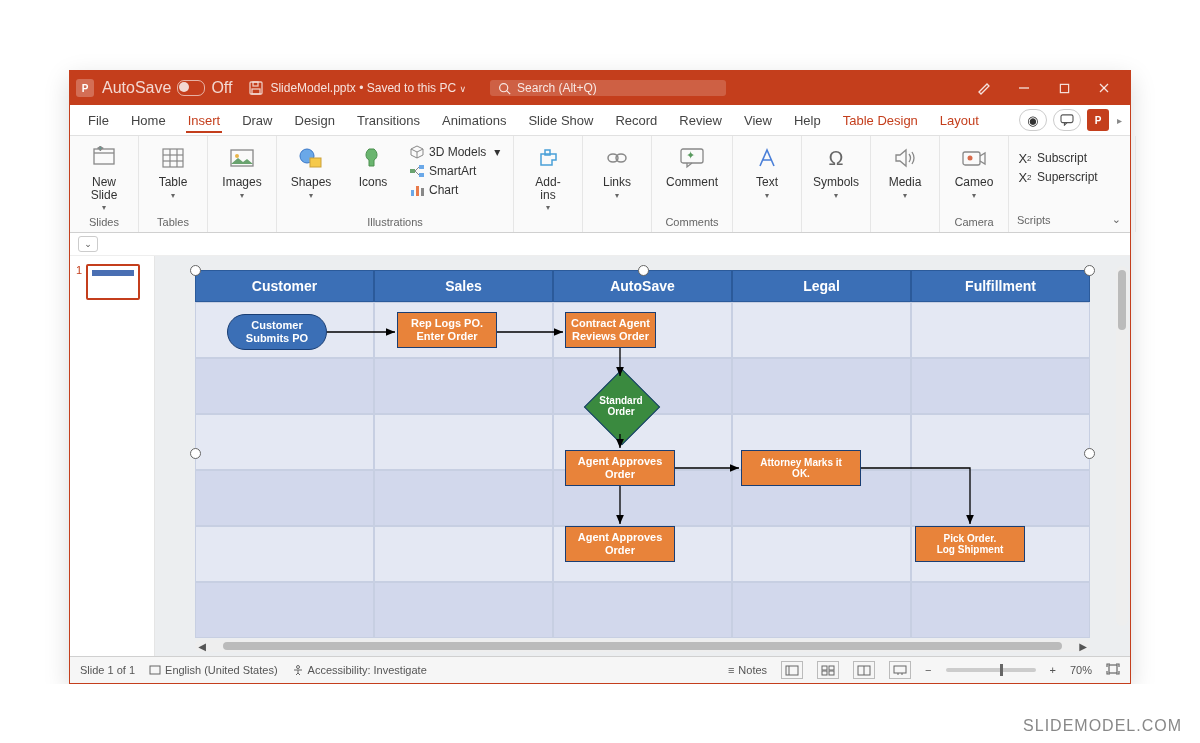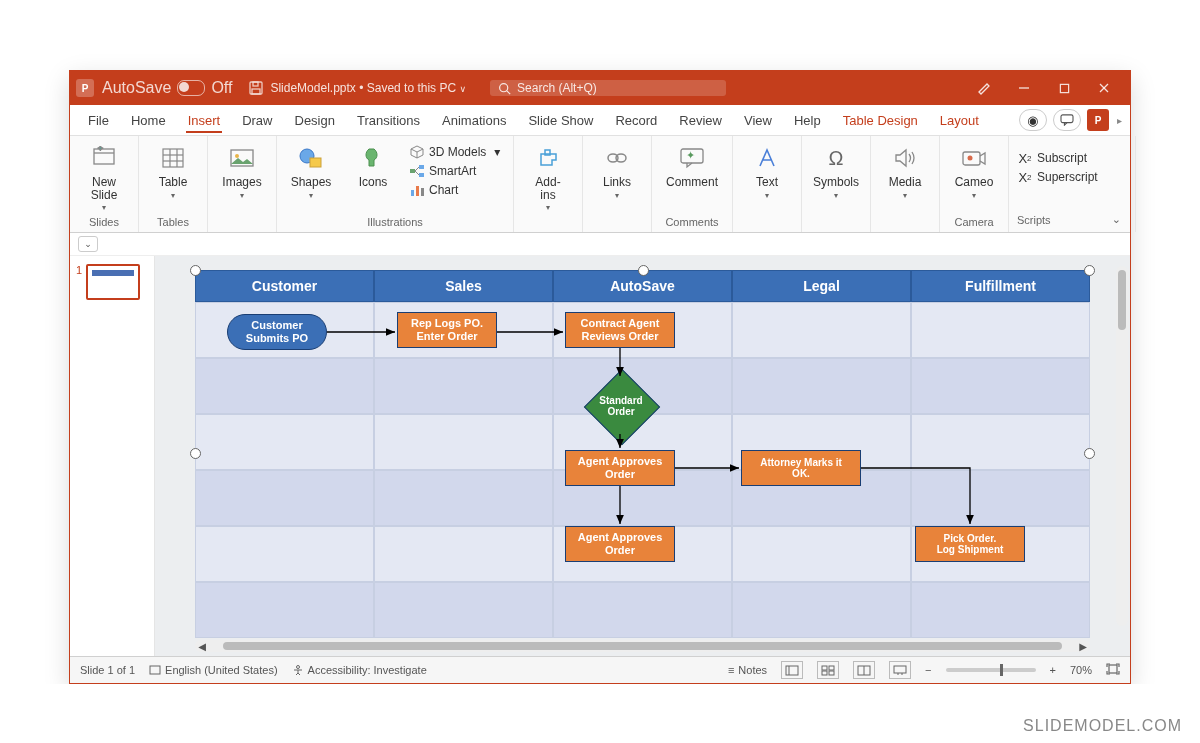--- a/index.html
+++ b/index.html
@@ -478,21 +478,21 @@
             </div>
 
           <div class="shape start" style="left:32px;top:44px;width:100px;height:36px;">
               <span style="white-space:pre;">Customer
 Submits PO</span>
             </div>
           <div class="shape process" style="left:202px;top:42px;width:100px;height:36px;">
               <span style="white-space:pre;">Rep Logs PO.
 Enter Order</span>
             </div>
-          <div class="shape process" style="left:370px;top:42px;width:110px;height:36px;">
+          <div class="shape process" style="left:370px;top:42px;width:91px;height:36px;">
               <span style="white-space:pre;">Contract Agent
 Reviews Order</span>
             </div>
           <div class="decision" style="left:388px;top:108px;width:76px;height:56px;">
             <div class="dia" style="width:52px;height:52px;margin:2px 12px;"></div>
             <div class="dtxt">
                 <span style="white-space:pre;">Standard
 Order</span>
               </div>
           </div>

